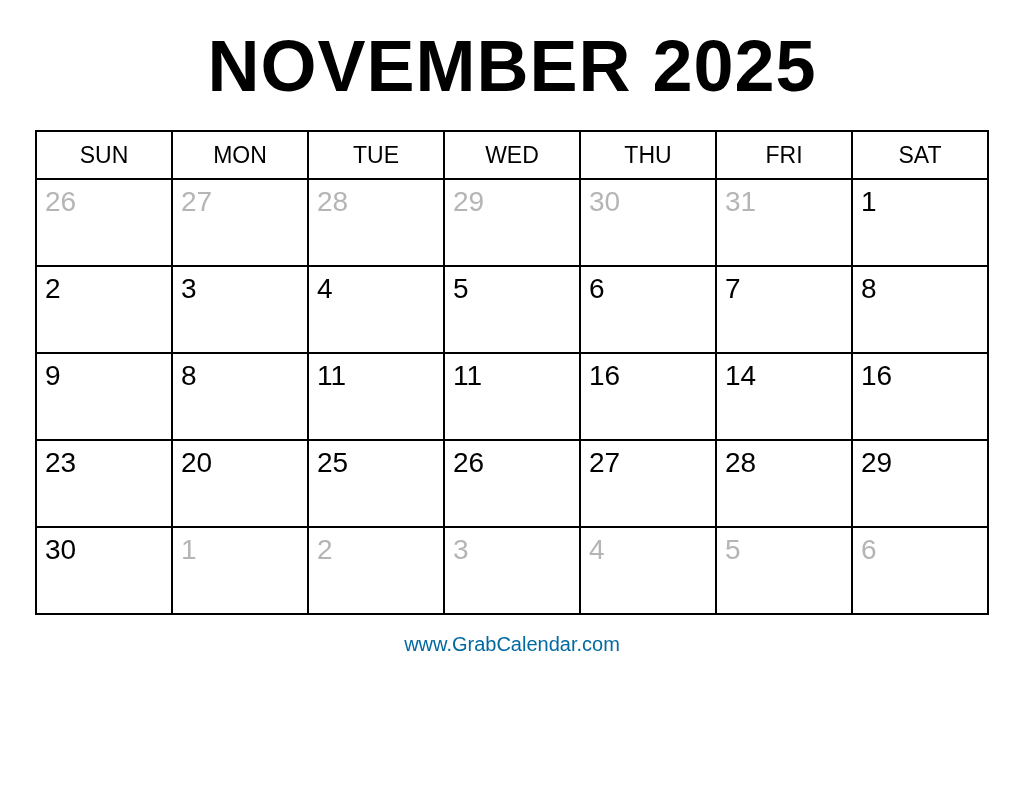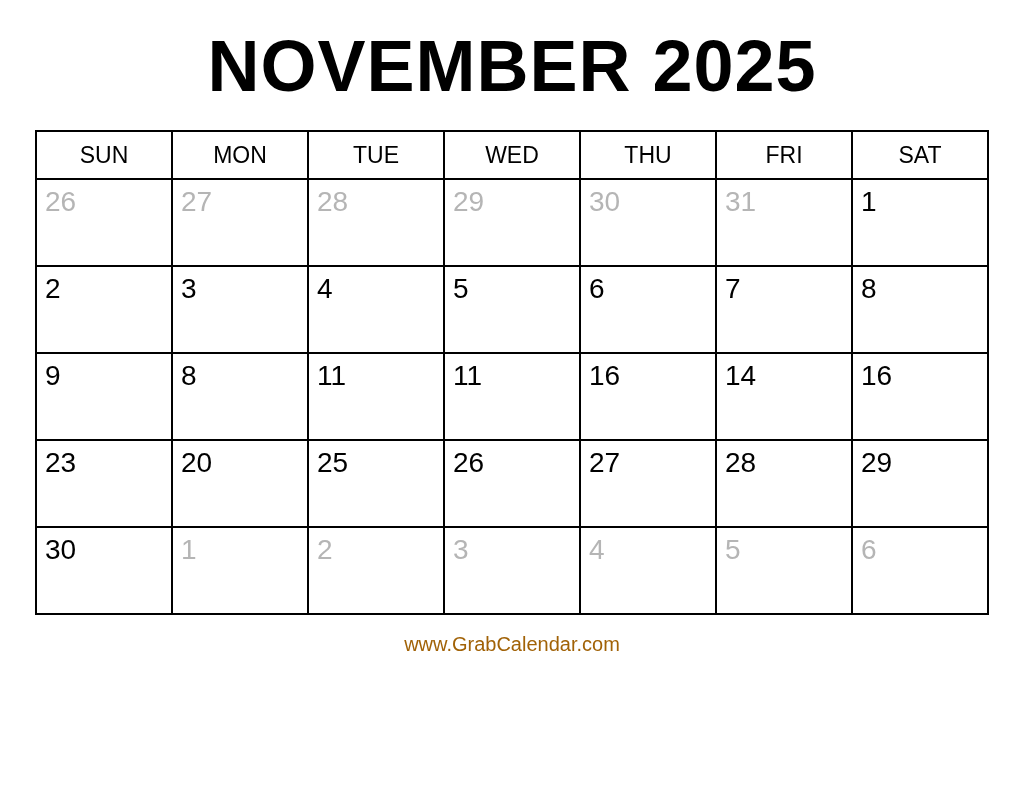--- a/index.html
+++ b/index.html
@@ -58,21 +58,21 @@
     padding: 8px 0 0 8px;
     color: #000000;
   }
   .daynum.other {
     color: #b5b5b5;
   }
   .footer {
     text-align: center;
     font-size: 20px;
     padding-top: 14px;
-    color: #a16207;
+    color: #0369a1;
   }
 </style>
 </head>
 <body>
 
 <div class="page">
 
   <div class="title">NOVEMBER 2025</div>
 
   <table class="calendar">

